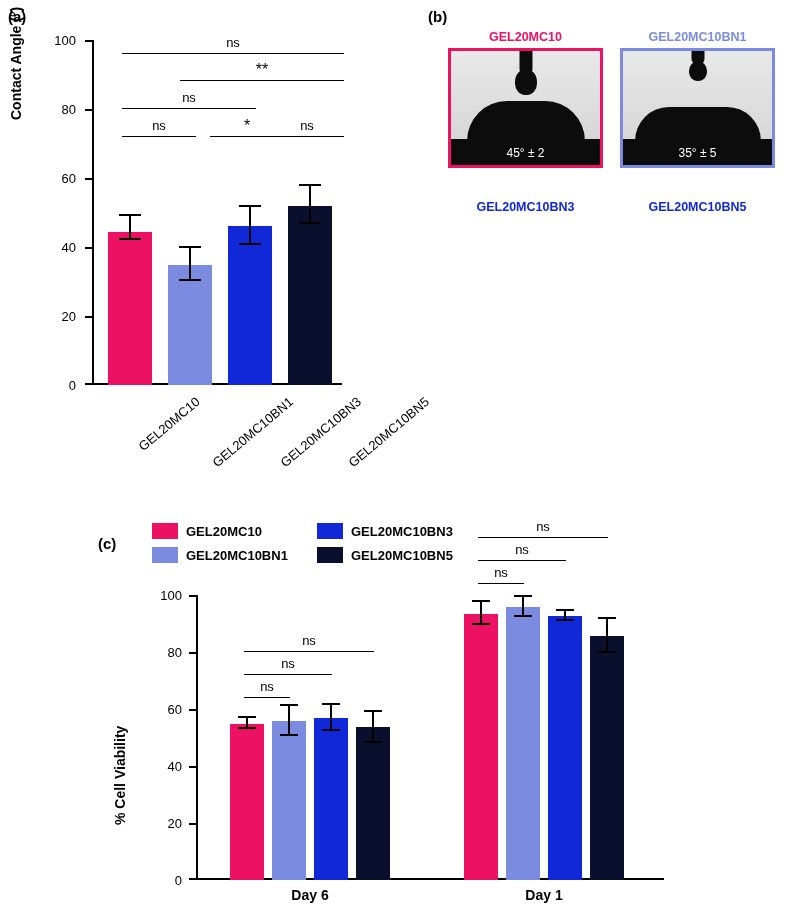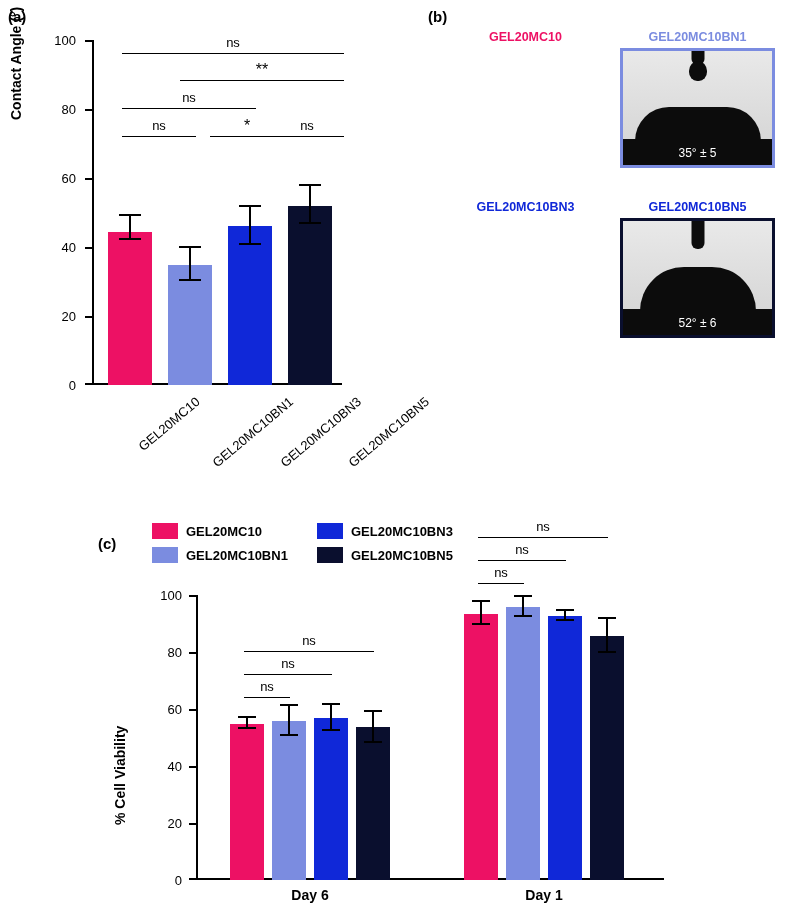--- a/index.html
+++ b/index.html
@@ -181,45 +181,46 @@
   <div class="xcat" style="left:186px; top:394px;">GEL20MC10BN1</div>
   <div class="xcat" style="left:254px; top:394px;">GEL20MC10BN3</div>
   <div class="xcat" style="left:322px; top:394px;">GEL20MC10BN5</div>
 </div>
 
 <div id="panel-b">
   <div id="label-b" class="panel-label">(b)</div>
 
   <div class="drop-cell" style="left:28px; top:30px;">
     <div class="drop-title" style="color:#ED1164;">GEL20MC10</div>
+    <div class="drop-img" style="border:3px solid #ED1164;">
+      <div class="needle"></div>
+      <div class="hangdrop" style="top:18px; width:22px; height:26px;"></div>
+      <div class="substrate"></div>
+      <div class="sessile" style="bottom:24px; width:118px; height:40px; border-radius:60px 60px 0 0;"></div>
+      <div class="angle-text">45° ± 2</div>
+    </div>
   </div>
 
   <div class="drop-cell" style="left:200px; top:30px;">
     <div class="drop-title" style="color:#7b8ce0;">GEL20MC10BN1</div>
     <div class="drop-img" style="border:3px solid #7b8ce0;">
       <div class="needle" style="height:16px;"></div>
       <div class="hangdrop" style="top:10px; width:18px; height:20px;"></div>
       <div class="substrate"></div>
       <div class="sessile" style="bottom:24px; width:126px; height:34px; border-radius:70px 70px 0 0;"></div>
       <div class="angle-text">35° ± 5</div>
     </div>
   </div>
 
   <div class="drop-cell" style="left:28px; top:200px;">
     <div class="drop-title" style="color:#1028d8;">GEL20MC10BN3</div>
   </div>
 
   <div class="drop-cell" style="left:200px; top:200px;">
     <div class="drop-title" style="color:#1028d8;">GEL20MC10BN5</div>
-    <div class="drop-img" style="border:3px solid #0a0f2e;">
-      <div class="needle" style="height:30px;"></div>
-      <div class="substrate"></div>
-      <div class="sessile" style="bottom:24px; width:116px; height:44px; border-radius:58px 58px 0 0;"></div>
-      <div class="angle-text">52° ± 6</div>
-    </div>
   </div>
 </div>
 
 <div id="panel-c">
   <div id="label-c">(c)</div>
 
   <div id="c-legend">
     <div class="leg-row">
       <div class="leg-item">
         <span class="leg-swatch" style="background:#ED1164;"></span>

